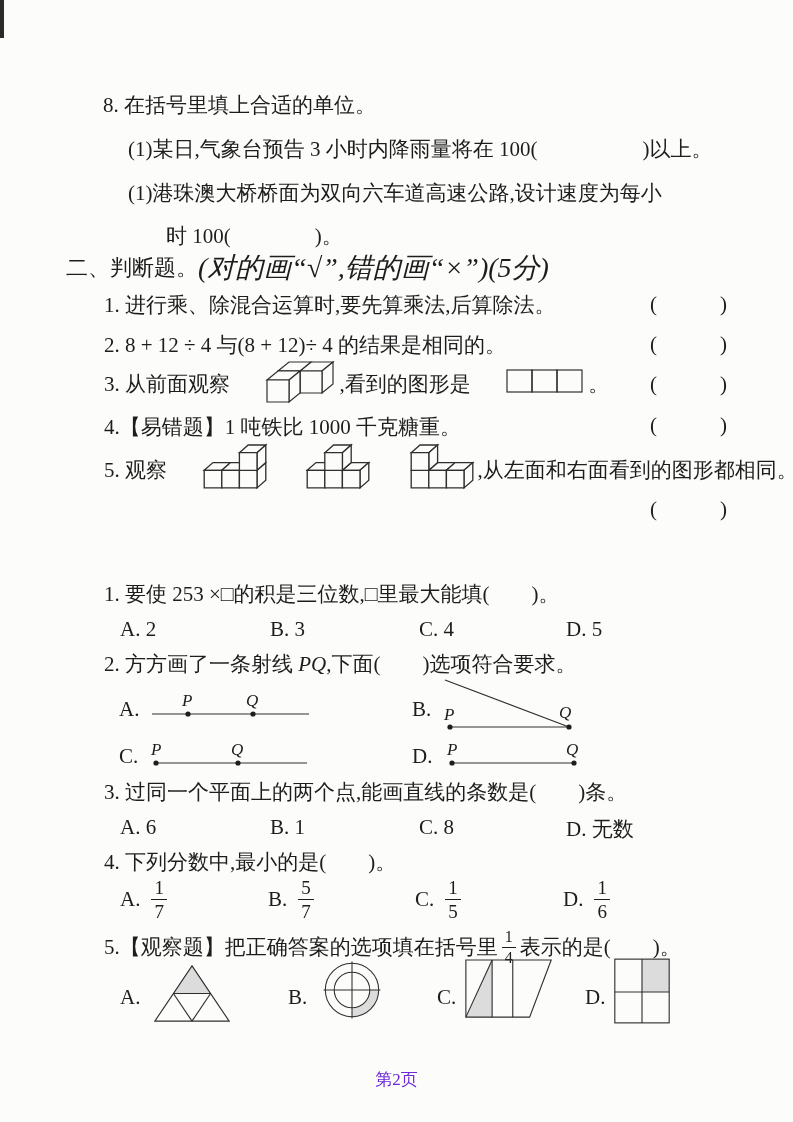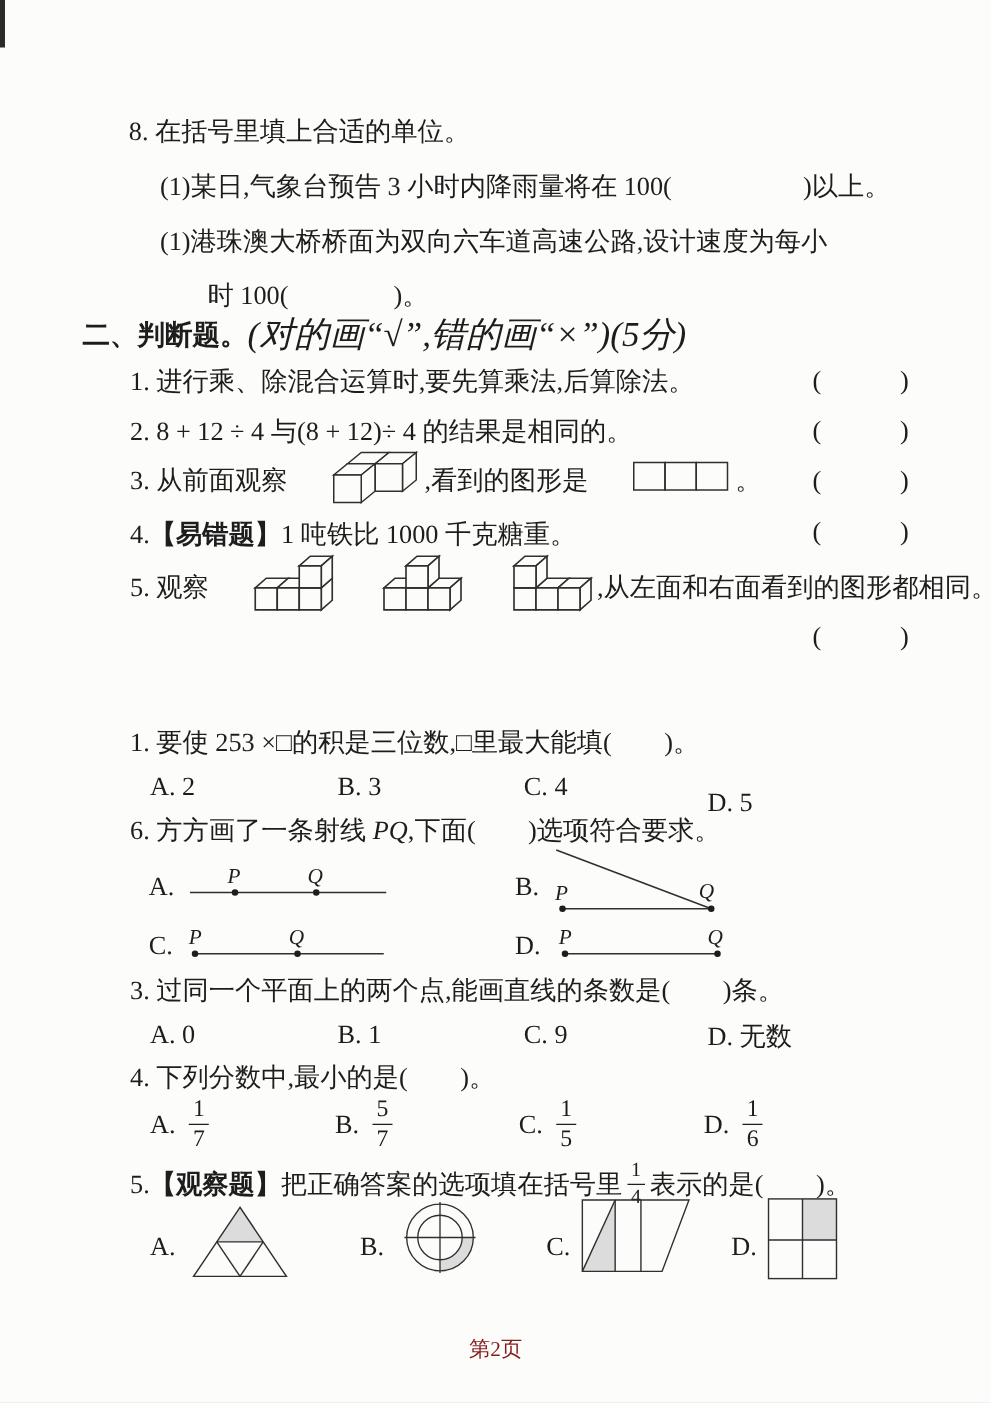--- a/index.html
+++ b/index.html
@@ -6,39 +6,39 @@
   * { margin:0; padding:0; box-sizing:border-box; }
   html,body { background:#e8e8e8; }
   .page {
     position:relative; width:793px; height:1122px; margin:0 auto;
     background:#fcfcfa; overflow:hidden;
     font-family:"Liberation Serif","DejaVu Serif",serif;
     color:#1d1d1d; font-size:21px;padding-left:44px;
   }
   .line { position:absolute; white-space:pre; line-height:1.25; }
   .row  { position:absolute; display:flex; align-items:center; white-space:pre; }
-  .hei  { font-family:"Liberation Sans","DejaVu Sans",sans-serif; font-weight:bold; }
+  .hei  { font-family:"Liberation Sans","DejaVu Sans",sans-serif; font-weight:normal; }
   .sec-title { font-size:22px; }
   .kai  { font-style:italic; font-size:28px; font-weight:normal; }
   .paren { position:absolute; left:650px; white-space:pre; }
   .opt { position:absolute; white-space:pre; }
   .figsvg { display:inline-block; }
   .m3 { margin:0 4px; }
   .frac { display:inline-flex; flex-direction:column; align-items:center; line-height:1;
           vertical-align:middle; margin:0 4px; }
   .frac .num { padding:0 3px 2px; }
   .frac .den { padding:2px 3px 0; border-top:1.6px solid #1d1d1d; }
   .frac-19 { font-size:19px; }
   .frac-16 { font-size:16px; }
   .fracopt { position:absolute; display:flex; align-items:center; }
   .fracopt .lbl { margin-right:7px; }
   .ital { font-style:italic; }
   .artifact { position:absolute; left:0; top:0; width:4px; height:38px; background:#2a2a2a; }
   .footer { position:absolute; left:0; right:0; top:1068px; text-align:center;
-            font-size:17px; color:#7f1d1d; }
+            font-size:17px; color:#6d28d9; }
   svg { overflow:visible; }
   svg polygon, svg rect.o, svg line, svg circle.o, svg path.o { fill:none; stroke:#2f2f2f; stroke-width:1.2; }
   svg .fillw { fill:#fcfcfa; stroke:#2f2f2f; stroke-width:1.2; }
   svg .shade { fill:#dcdcdc; stroke:none; }
   svg .dot { fill:#1d1d1d; stroke:none; }
   svg text { font-family:"Liberation Serif","DejaVu Serif",serif; font-style:italic;
              font-size:17px; fill:#1d1d1d; }
 </style>
 </head>
 <body>
@@ -139,24 +139,24 @@
     </span>
     <span>,从左面和右面看到的图形都相同。</span>
   </div>
   <div class="paren" style="top:497px">(            )</div>
 
 
   <div class="line" style="left:104px;top:581px">1. 要使 253 ×□的积是三位数,□里最大能填(        )。</div>
   <span class="opt" style="left:120px;top:617px">A. 2</span>
   <span class="opt" style="left:270px;top:617px">B. 3</span>
   <span class="opt" style="left:419px;top:617px">C. 4</span>
-  <span class="opt" style="left:566px;top:630px">D. 5</span>
+  <span class="opt" style="left:566px;top:617px">D. 5</span>
 
   <div class="row" style="left:104px;top:650px">
-    <span>6. 方方画了一条射线 </span>
+    <span>2. 方方画了一条射线 </span>
     <span class="ital">PQ</span>
     <span>,下面(        )选项符合要求。</span>
   </div>
 
   <span class="opt" style="left:119px;top:697px">A.</span>
   <span class="figsvg" style="position:absolute;left:152px;top:690px">
     <svg width="160" height="32" viewBox="0 0 160 32">
       <line x1="0" y1="24" x2="157" y2="24"></line>
       <circle class="dot" cx="36" cy="24" r="2.6"></circle>
       <circle class="dot" cx="101" cy="24" r="2.6"></circle>
@@ -193,23 +193,23 @@
     <svg width="135" height="32" viewBox="0 0 135 32">
       <line x1="6" y1="26" x2="128" y2="26"></line>
       <circle class="dot" cx="6" cy="26" r="2.6"></circle>
       <circle class="dot" cx="128" cy="26" r="2.6"></circle>
       <text x="1" y="18">P</text>
       <text x="120" y="18">Q</text>
     </svg>
   </span>
 
   <div class="line" style="left:104px;top:779px">3. 过同一个平面上的两个点,能画直线的条数是(        )条。</div>
-  <span class="opt" style="left:120px;top:815px">A. 0</span>
+  <span class="opt" style="left:120px;top:815px">A. 6</span>
   <span class="opt" style="left:270px;top:815px">B. 1</span>
-  <span class="opt" style="left:419px;top:815px">C. 9</span>
+  <span class="opt" style="left:419px;top:815px">C. 8</span>
   <span class="opt" style="left:566px;top:815px">D. 无数</span>
 
   <div class="line" style="left:104px;top:849px">4. 下列分数中,最小的是(        )。</div>
   <span class="fracopt" style="left:120px;top:878px">
     <span class="lbl">A.</span>
     <span class="frac frac-19">
         <span class="num">1</span>
         <span class="den">7</span>
       </span>
   </span>

